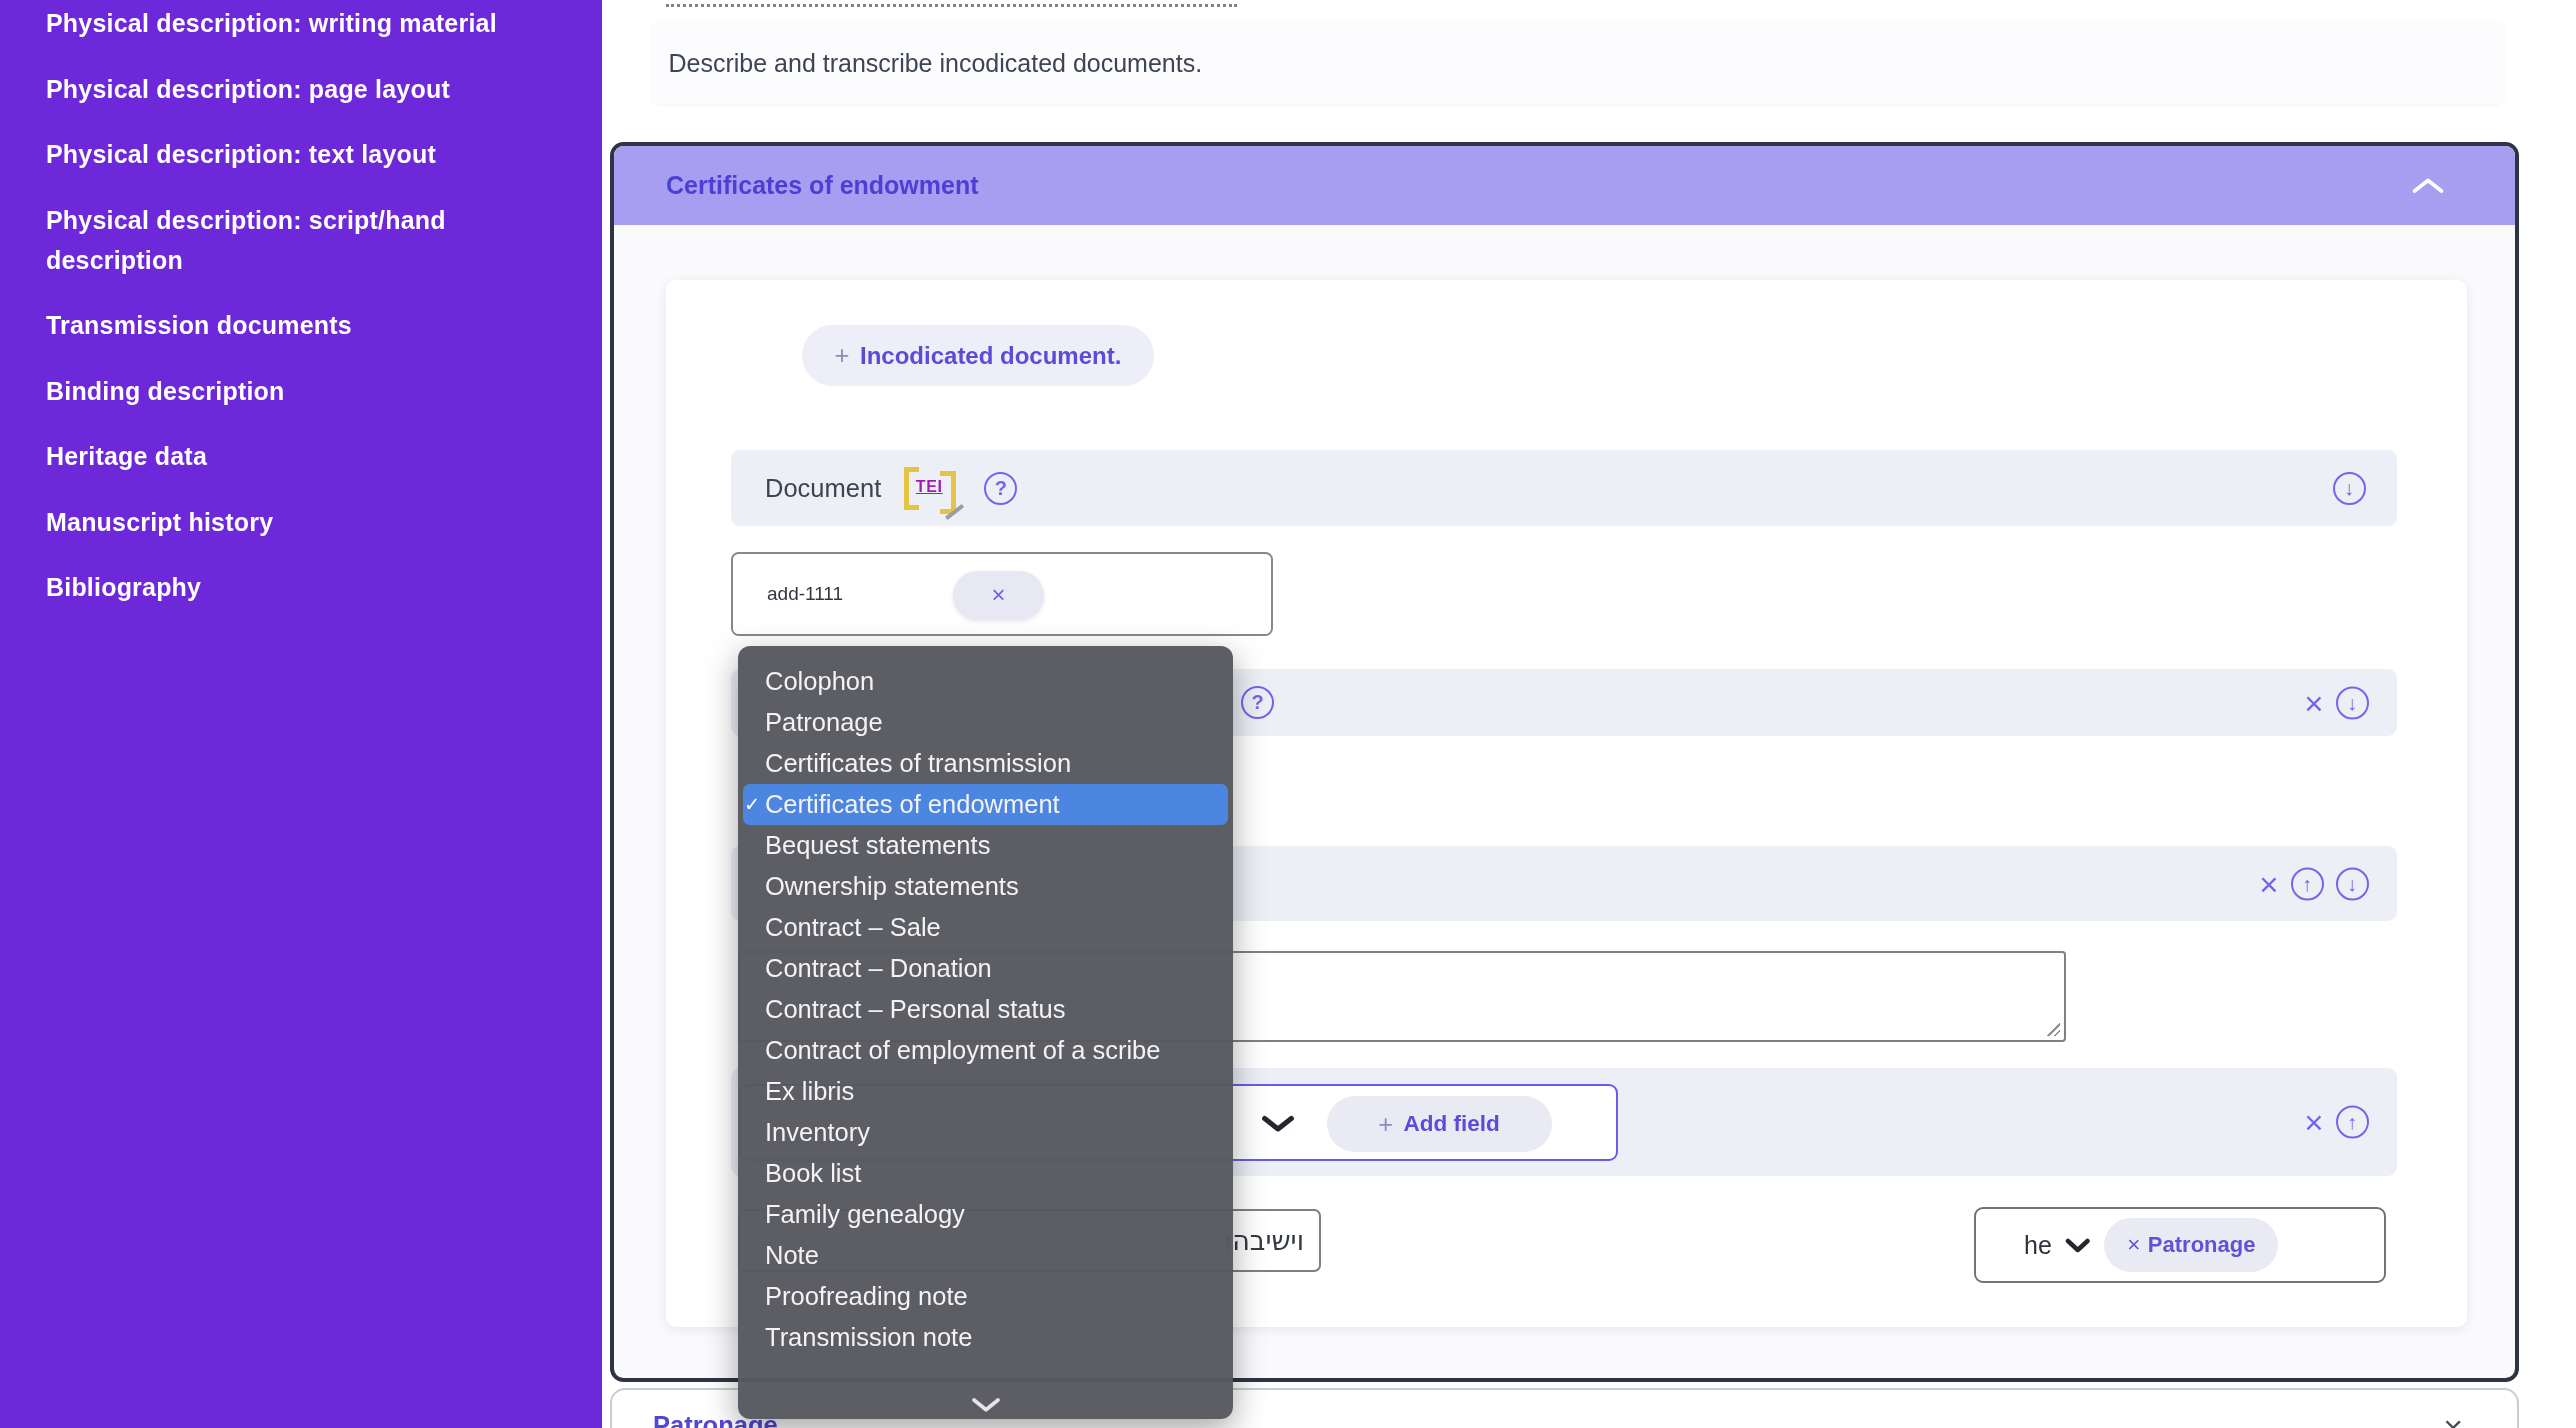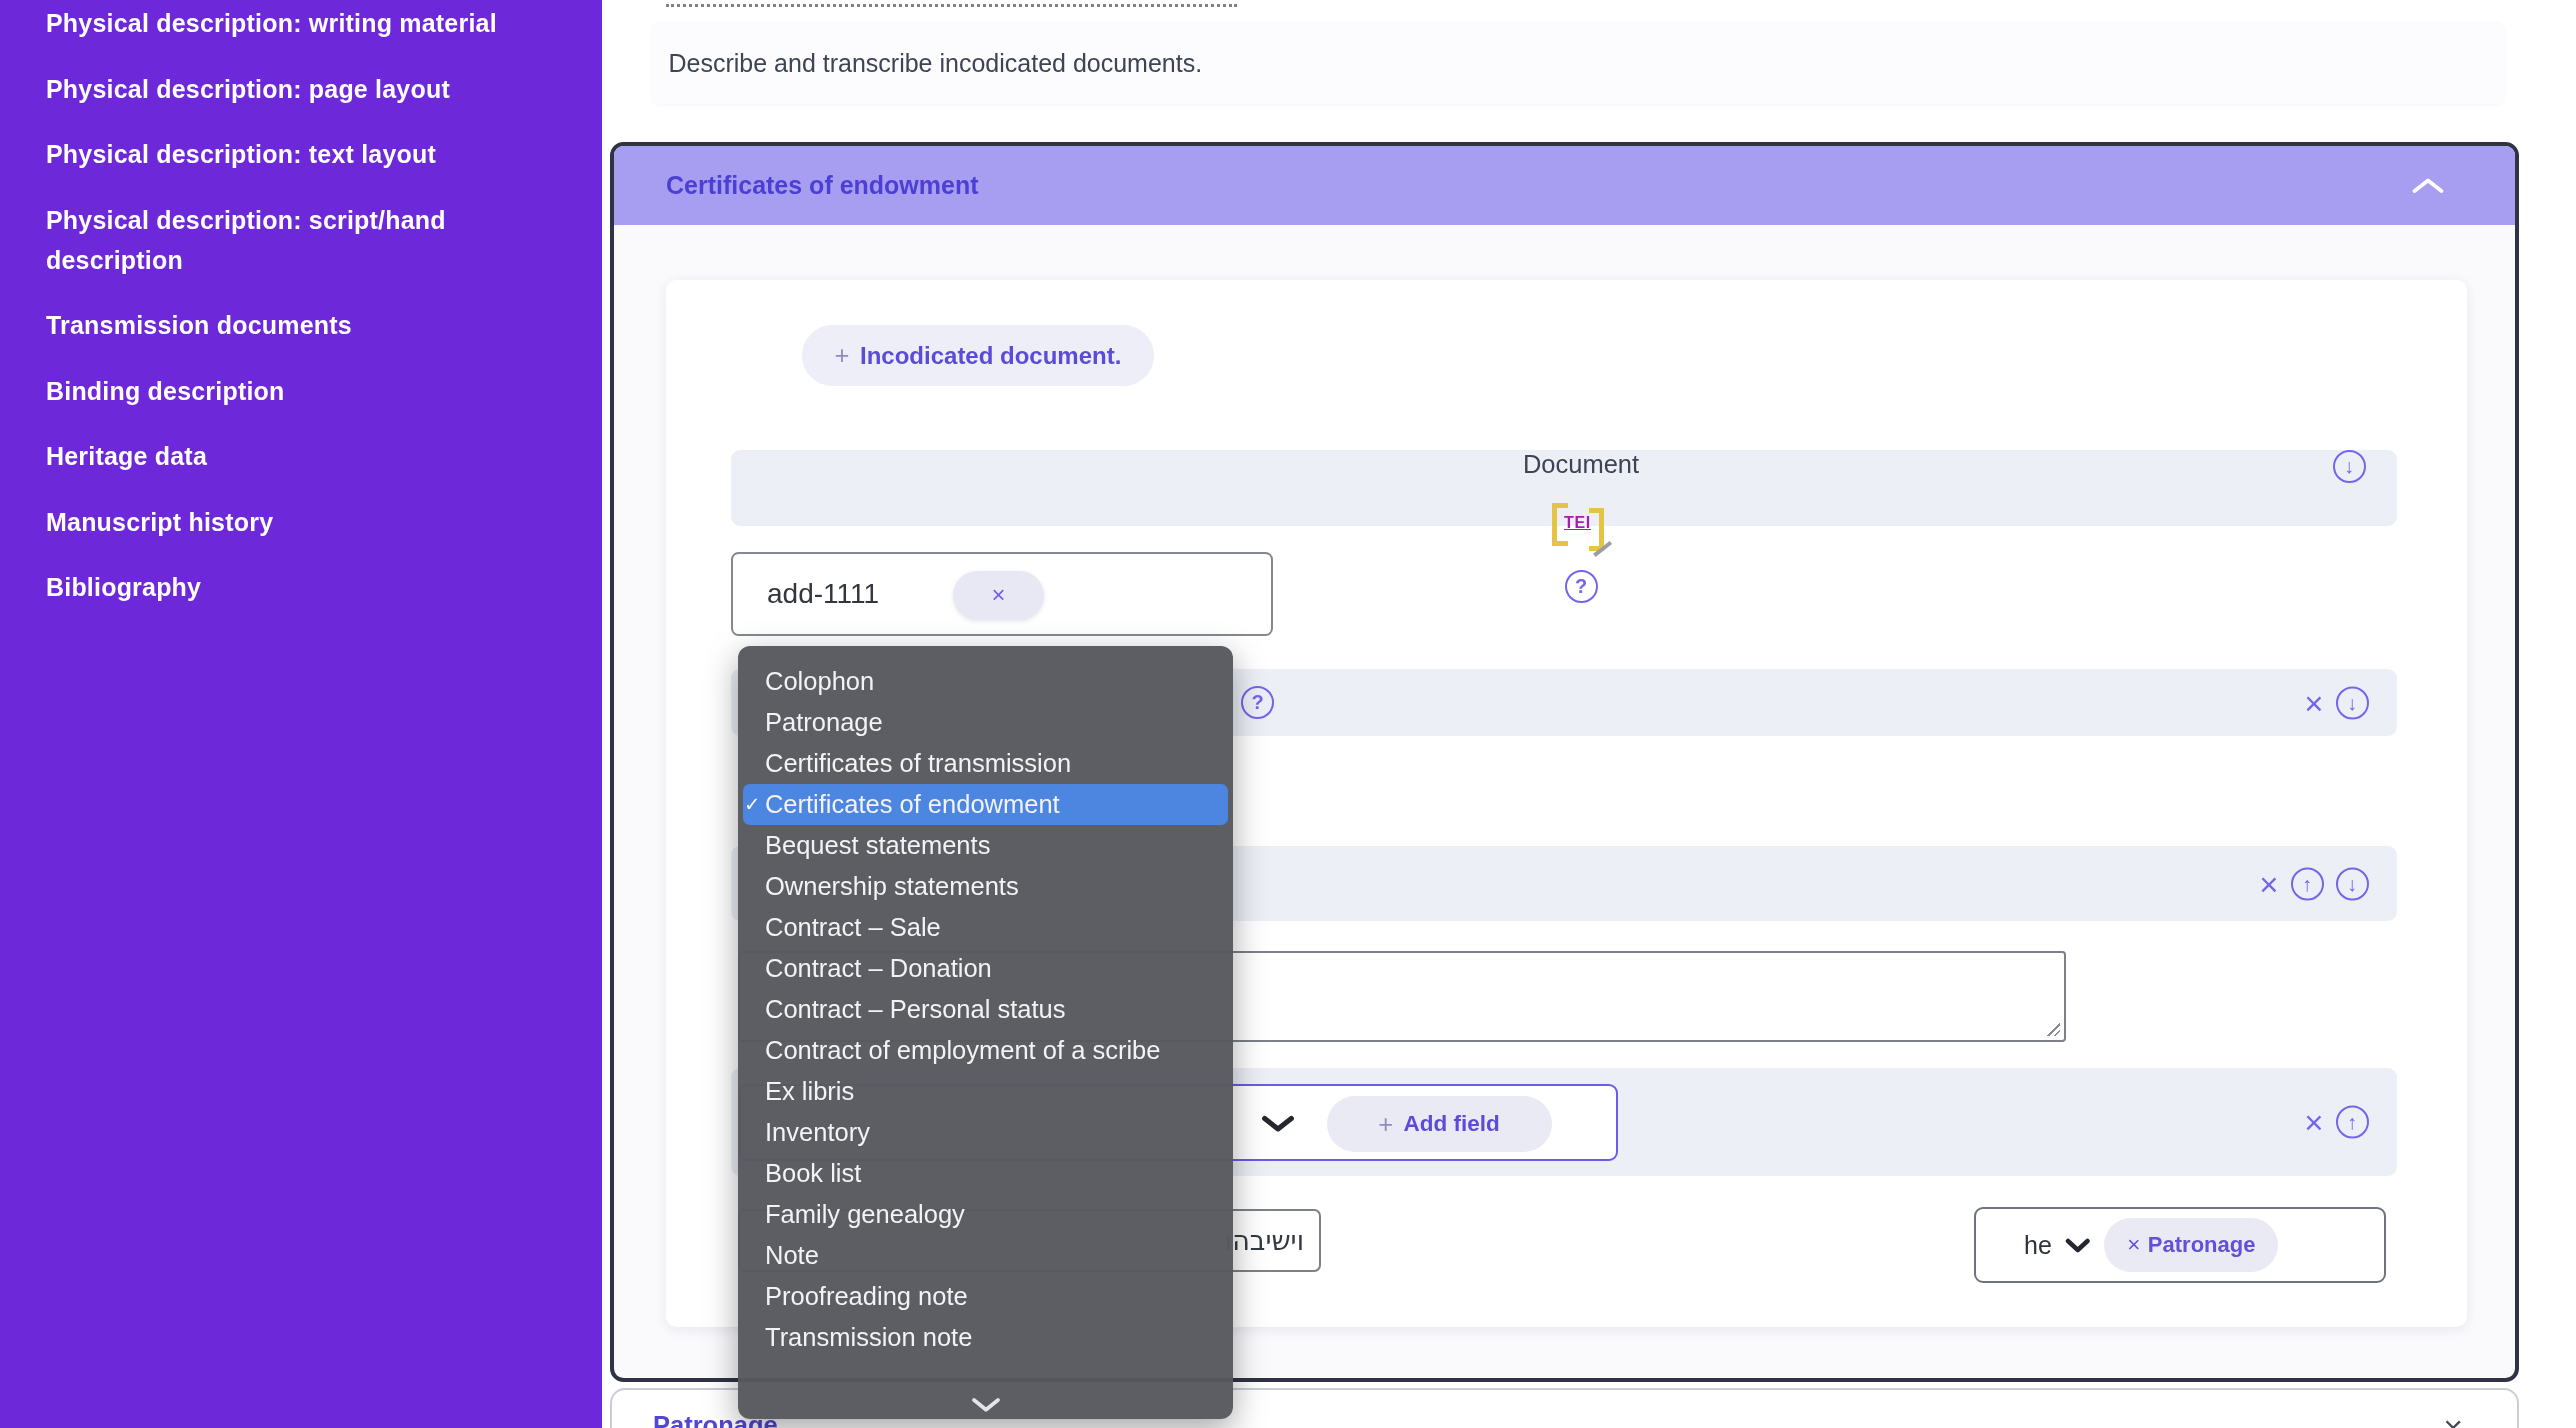--- a/index.html
+++ b/index.html
@@ -21,21 +21,21 @@
   .chev-up{margin-left:auto;}
   .inner-card{position:absolute;left:666px;top:280px;width:1801px;height:1047px;background:#fff;
     border-radius:10.5px;box-shadow:0 2.2px 10.5px rgba(45,45,90,.09);}
   
   .pill{display:inline-flex;align-items:center;justify-content:center;gap:10.5px;border:none;cursor:pointer;
     border-radius:45px;font-family:inherit;}
   .add-doc{position:absolute;left:802px;top:325px;width:352px;height:61px;background:#EDEEF7;
     font-size:24px;font-weight:600;color:#5B4BD8;}
   .add-doc .plus,.add-field .plus{color:#8F8CC0;font-weight:400;font-size:25.5px;}
   .bar{position:absolute;left:731px;width:1666px;background:#EDEFF7;border-radius:9px;display:flex;align-items:center;}
-  .doc-bar{top:450px;height:76px;padding-left:34px;box-sizing:border-box;gap:22.5px;flex-direction:column;}
+  .doc-bar{top:450px;height:76px;padding-left:34px;box-sizing:border-box;gap:22.5px;}
   .bar-label{font-size:25.5px;font-weight:500;color:#3D4352;}
   .bar2{top:669px;height:67px;}
   .bar3{top:846px;height:75px;}
   .bar4{top:1068px;height:108px;}
   .bar-controls{position:absolute;right:28.5px;top:50%;transform:translateY(-50%);display:flex;align-items:center;gap:12px;}
   
   .circle-icon{width:33px;height:33px;box-sizing:border-box;border:2.2px solid #7365EC;border-radius:50%;
     color:#7365EC;display:inline-flex;align-items:center;justify-content:center;
     font-size:20px;font-weight:600;cursor:pointer;flex:0 0 auto;}
   .x-icon{color:#7365EC;font-size:33px;font-weight:500;line-height:1;cursor:pointer;}
@@ -43,21 +43,21 @@
   .abs-q{position:absolute;left:510px;top:16.5px;}
   
   .tei-badge{position:relative;width:58px;height:46px;display:inline-block;flex:0 0 auto;}
   .tei-br-l{position:absolute;left:0;top:1.5px;width:10.5px;height:33px;border:5.2px solid #E6C443;border-right:none;}
   .tei-br-r{position:absolute;right:6px;top:6px;width:10.5px;height:33px;border:5.2px solid #E6C443;border-left:none;}
   .tei-text{position:absolute;left:12px;top:12.7px;font-size:16px;font-weight:bold;color:#a21caf;letter-spacing:0.7px;text-decoration:underline;}
   .tei-slash{position:absolute;right:-3px;bottom:-3px;width:21px;height:3.7px;background:#9A9DA3;transform:rotate(-38deg);}
   
   .input-box{position:absolute;left:731px;top:552px;width:542px;height:84px;box-sizing:border-box;
     background:#fff;border:2.2px solid #85888F;border-radius:7.5px;}
-  .input-value{position:absolute;left:34px;top:50%;transform:translateY(-50%);font-size:28px;color:#32373F;}
+  .input-value{position:absolute;left:34px;top:50%;transform:translateY(-50%);font-size:19px;color:#32373F;}
   .pill-x{position:absolute;left:220px;top:16.5px;width:91px;height:49px;background:#E7E8F4;border-radius:25.5px;
     display:flex;align-items:center;justify-content:center;color:#7161E8;font-size:24px;cursor:pointer;
     box-shadow:0 1.5px 4.5px rgba(60,60,120,.12);}
   .textarea{position:absolute;left:738px;top:951px;width:1328px;height:91px;box-sizing:border-box;
     background:#fff;border:2.2px solid #7D8086;border-radius:3.7px;}
   .resize-handle{position:absolute;right:3.7px;bottom:3.7px;width:15px;height:15px;cursor:nwse-resize;
     background:repeating-linear-gradient(135deg,transparent 0 3px,#8A8D93 3px 4.5px);
     clip-path:polygon(100% 0,100% 100%,0 100%);}
   .addfield-box{position:absolute;left:7.5px;top:15.7px;width:879px;height:77px;box-sizing:border-box;
     background:#fff;border:2.2px solid #6A5BE8;border-radius:9px;}

